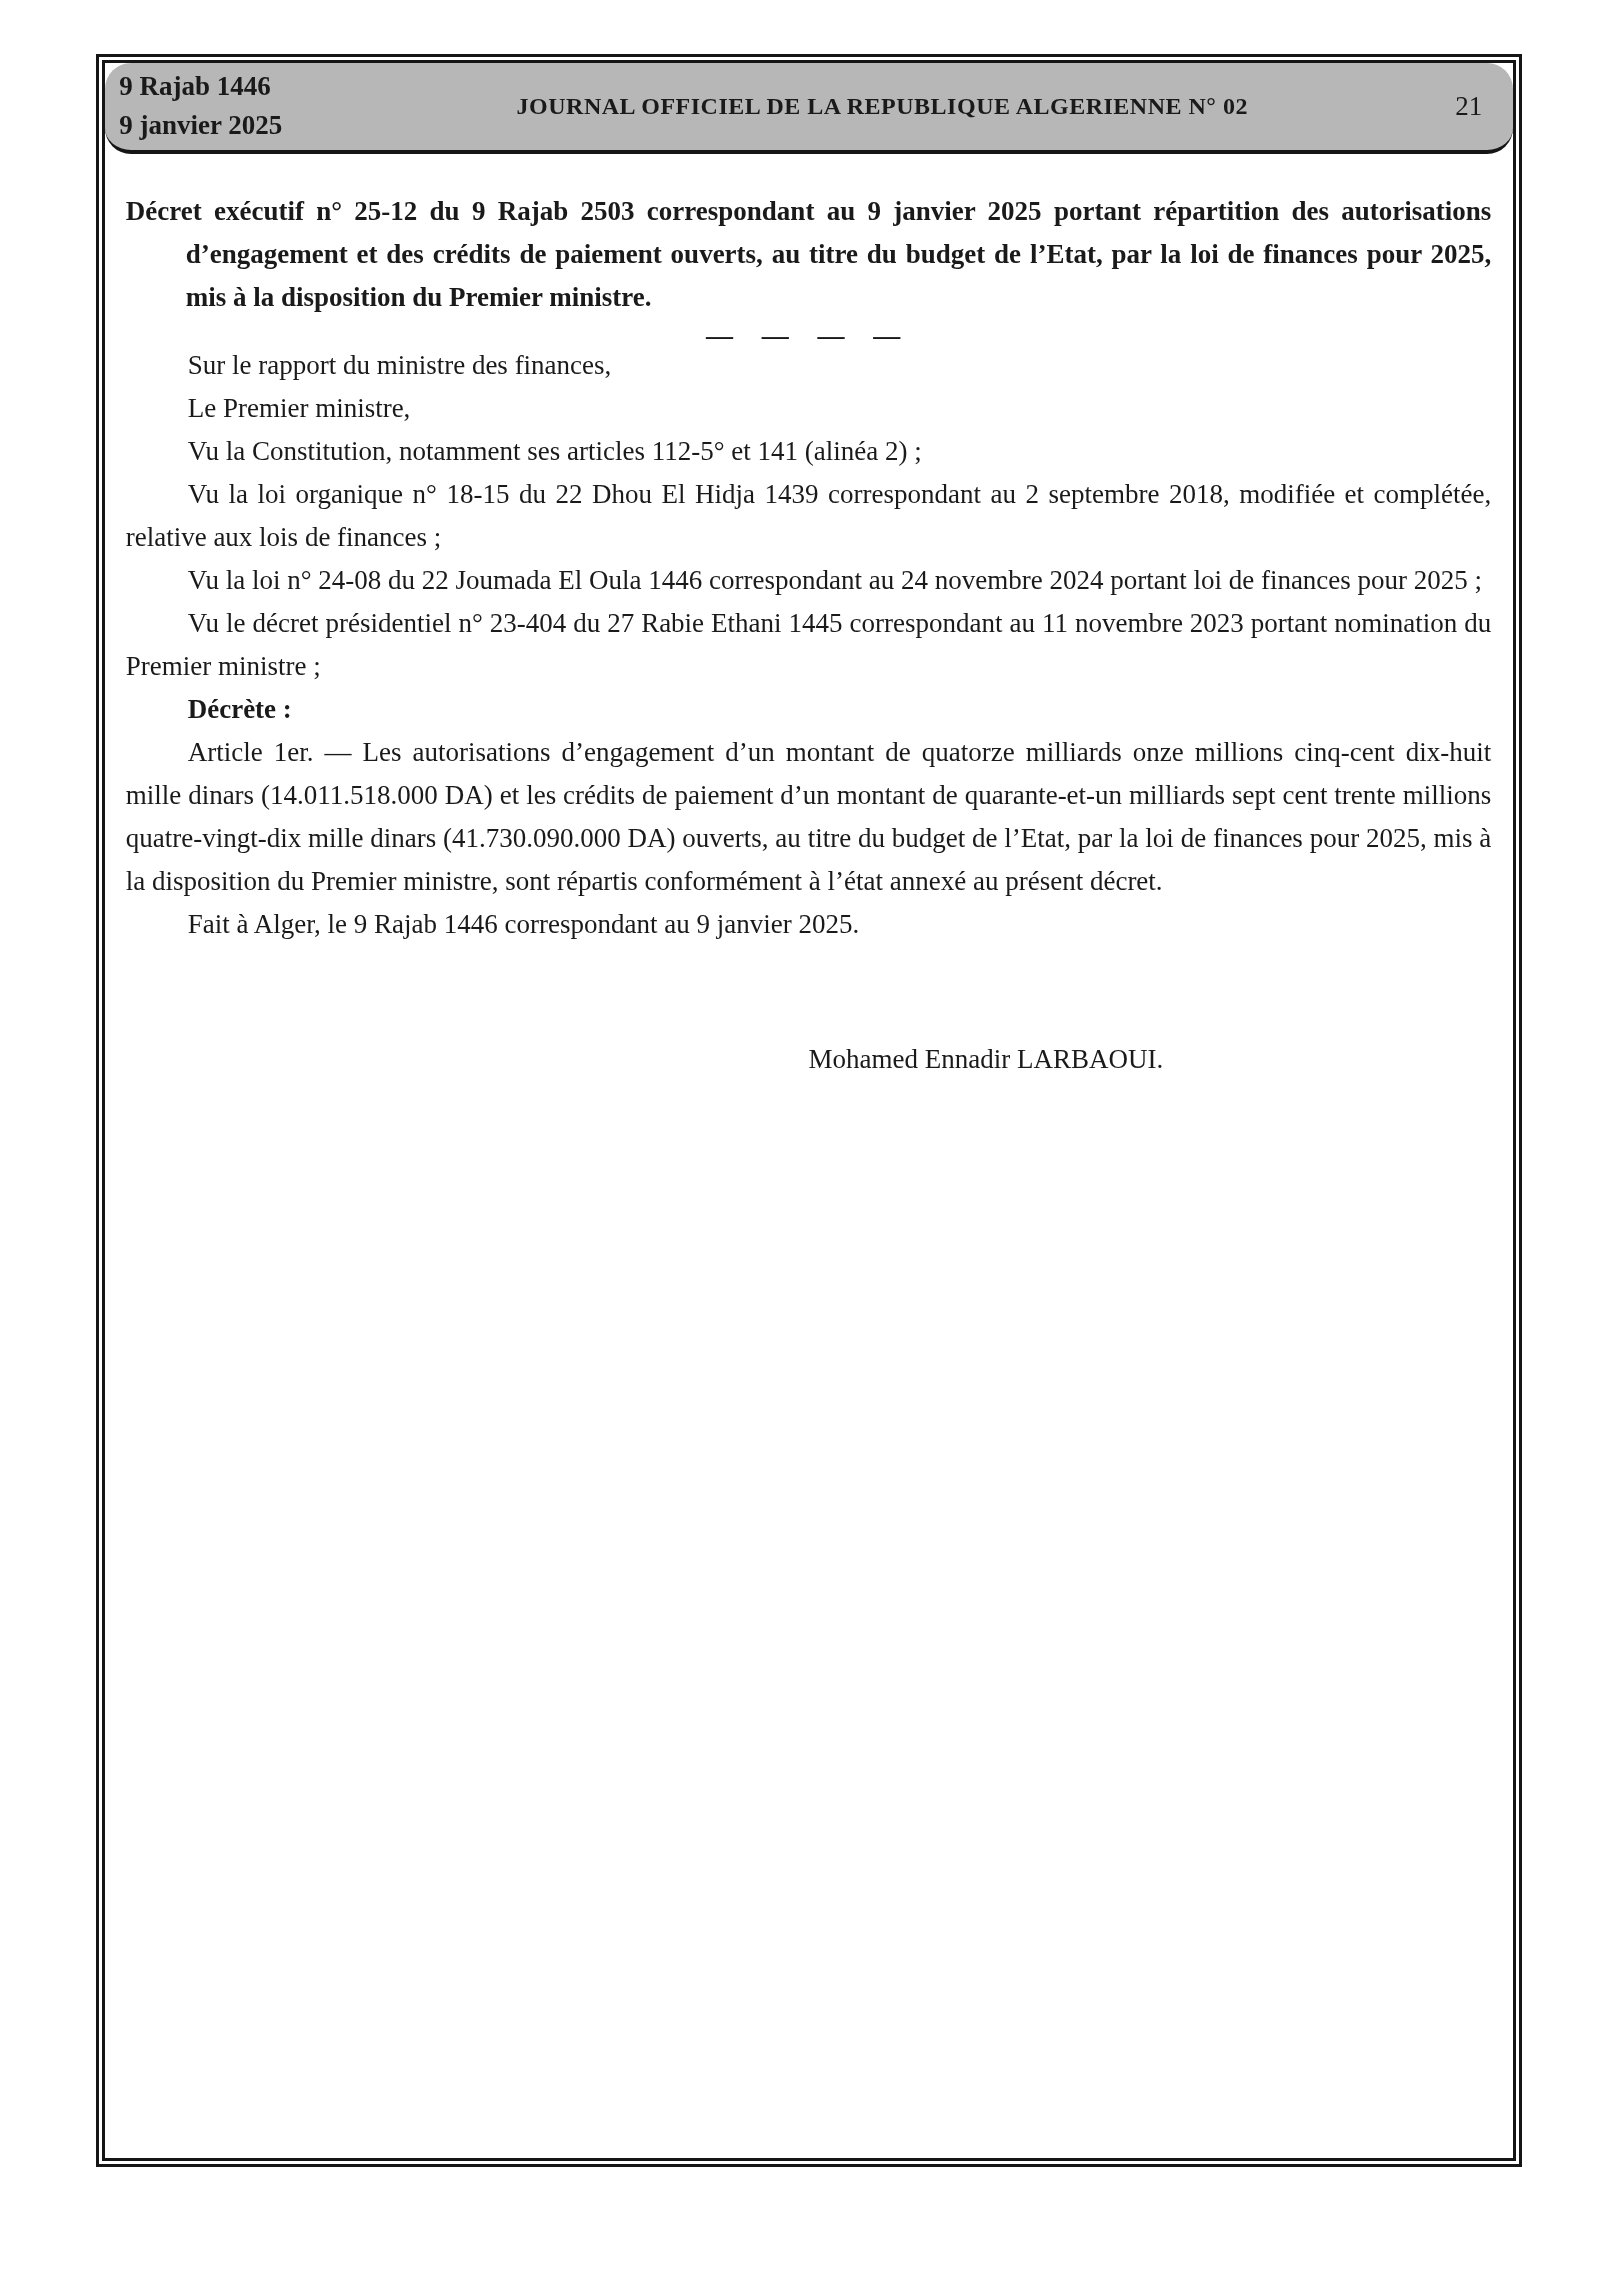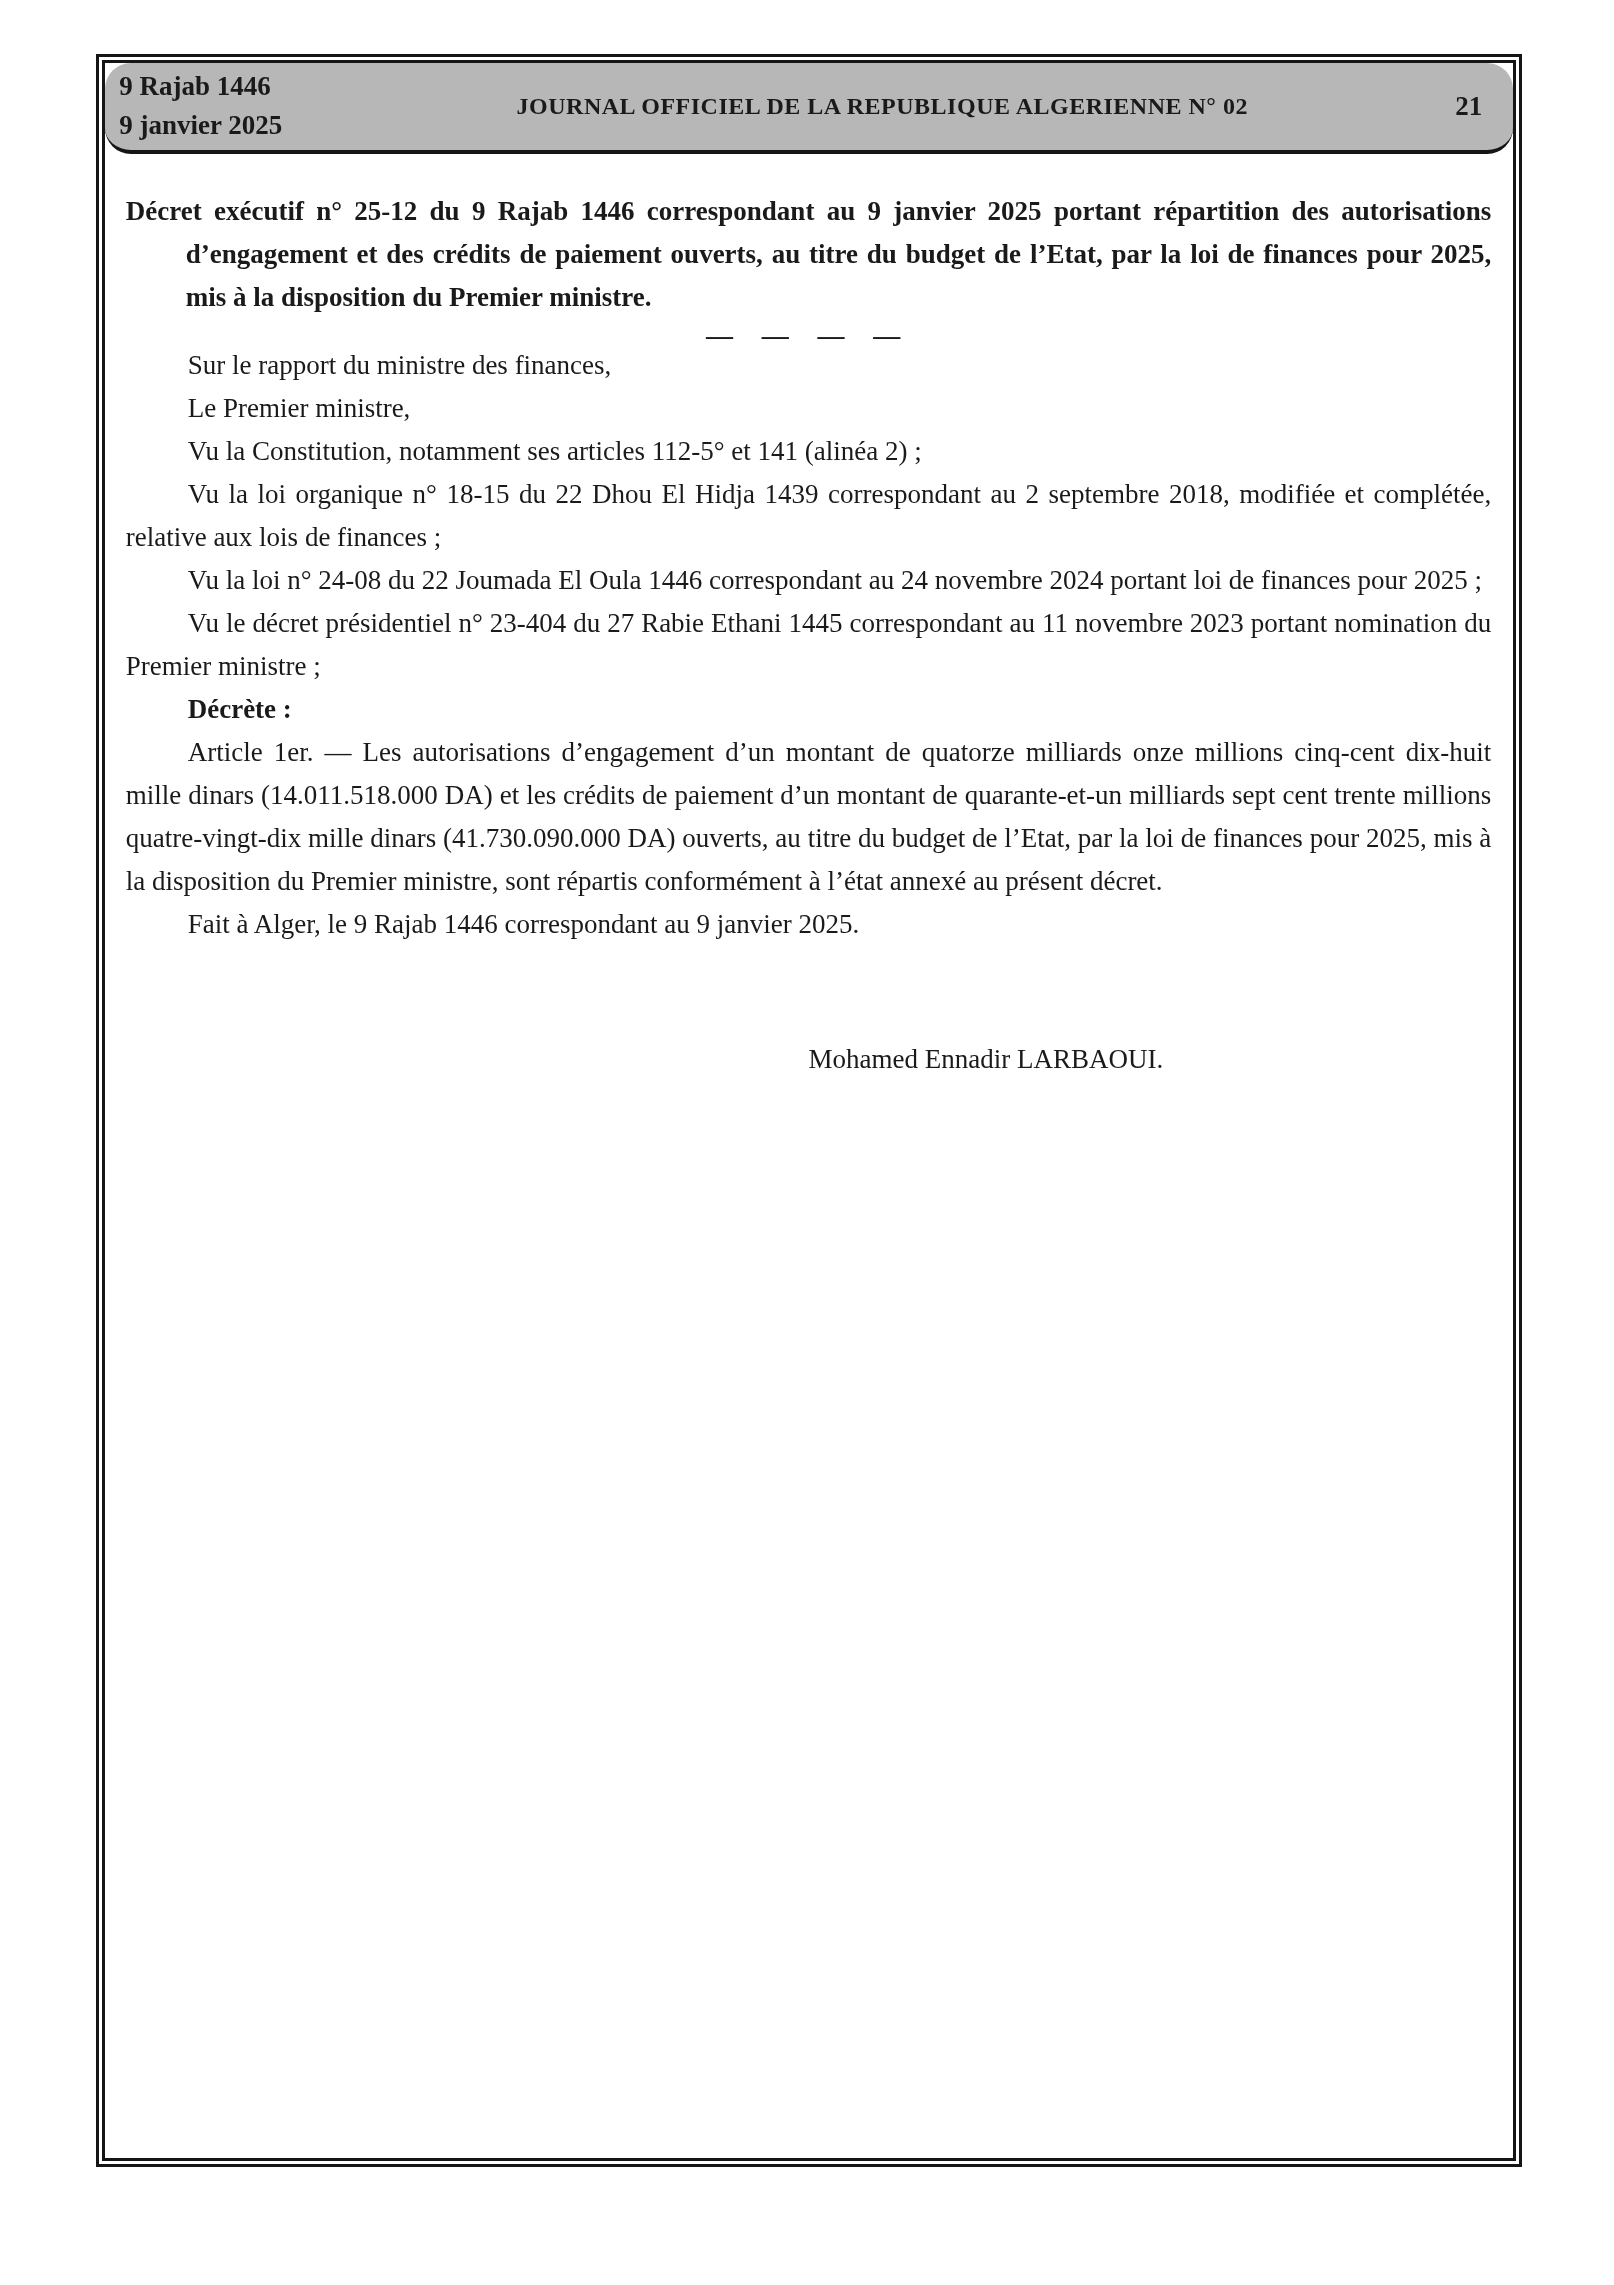--- a/index.html
+++ b/index.html
@@ -33,21 +33,21 @@
     border-radius:26px;
   }
   .masthead .dates{
     font-weight:bold;font-size:27px;line-height:39px;white-space:nowrap;
   }
   .masthead .journal-title{
     flex:1;text-align:center;font-weight:bold;font-size:24px;
     letter-spacing:0.5px;white-space:nowrap;
   }
   .masthead .page-number{
-    font-weight:bold;font-size:27px;margin-left:-54px;min-width:54px;text-align:right;
+    font-weight:normal;font-size:27px;margin-left:-54px;min-width:54px;text-align:right;
   }
   .content{
     box-sizing:border-box;
     padding:0 22px 0 21px;
     font-size:27px;line-height:43px;
   }
   .decree-title{
     margin:36px 0 0 0;
     font-weight:bold;
     text-align:justify;
@@ -93,21 +93,21 @@
         <div class="dates">
           <div>9 Rajab 1446</div>
           <div>9 janvier 2025</div>
         </div>
         <div class="journal-title">JOURNAL OFFICIEL DE LA REPUBLIQUE ALGERIENNE N° 02</div>
         <div class="page-number">21</div>
       </div>
 
       <div class="content">
 
-        <p class="decree-title">Décret exécutif n° 25-12 du 9 Rajab 1446 correspondant au 9 janvier 2025 portant répartition des autorisations d’engagement et des crédits de paiement ouverts, au titre du budget de l’Etat, par la loi de finances pour 2025, mis à la disposition du Premier ministre.</p>
+        <p class="decree-title">Décret exécutif n° 25-12 du 9 Rajab 2503 correspondant au 9 janvier 2025 portant répartition des autorisations d’engagement et des crédits de paiement ouverts, au titre du budget de l’Etat, par la loi de finances pour 2025, mis à la disposition du Premier ministre.</p>
 
         <div class="separator">— — — —</div>
 
         <p class="body-par m-std">Sur le rapport du ministre des finances,</p>
         <p class="body-par m-first">Le Premier ministre,</p>
         <p class="body-par m-std">Vu la Constitution, notamment ses articles 112-5° et 141 (alinéa 2) ;</p>
         <p class="body-par m-std">Vu la loi organique n° 18-15 du 22 Dhou El Hidja 1439 correspondant au 2 septembre 2018, modifiée et complétée, relative aux lois de finances ;</p>
         <p class="body-par m-std">Vu la loi n° 24-08 du 22 Joumada El Oula 1446 correspondant au 24 novembre 2024 portant loi de finances pour 2025 ;</p>
         <p class="body-par m-std">Vu le décret présidentiel n° 23-404 du 27 Rabie Ethani 1445 correspondant au 11 novembre 2023 portant nomination du Premier ministre ;</p>
 

